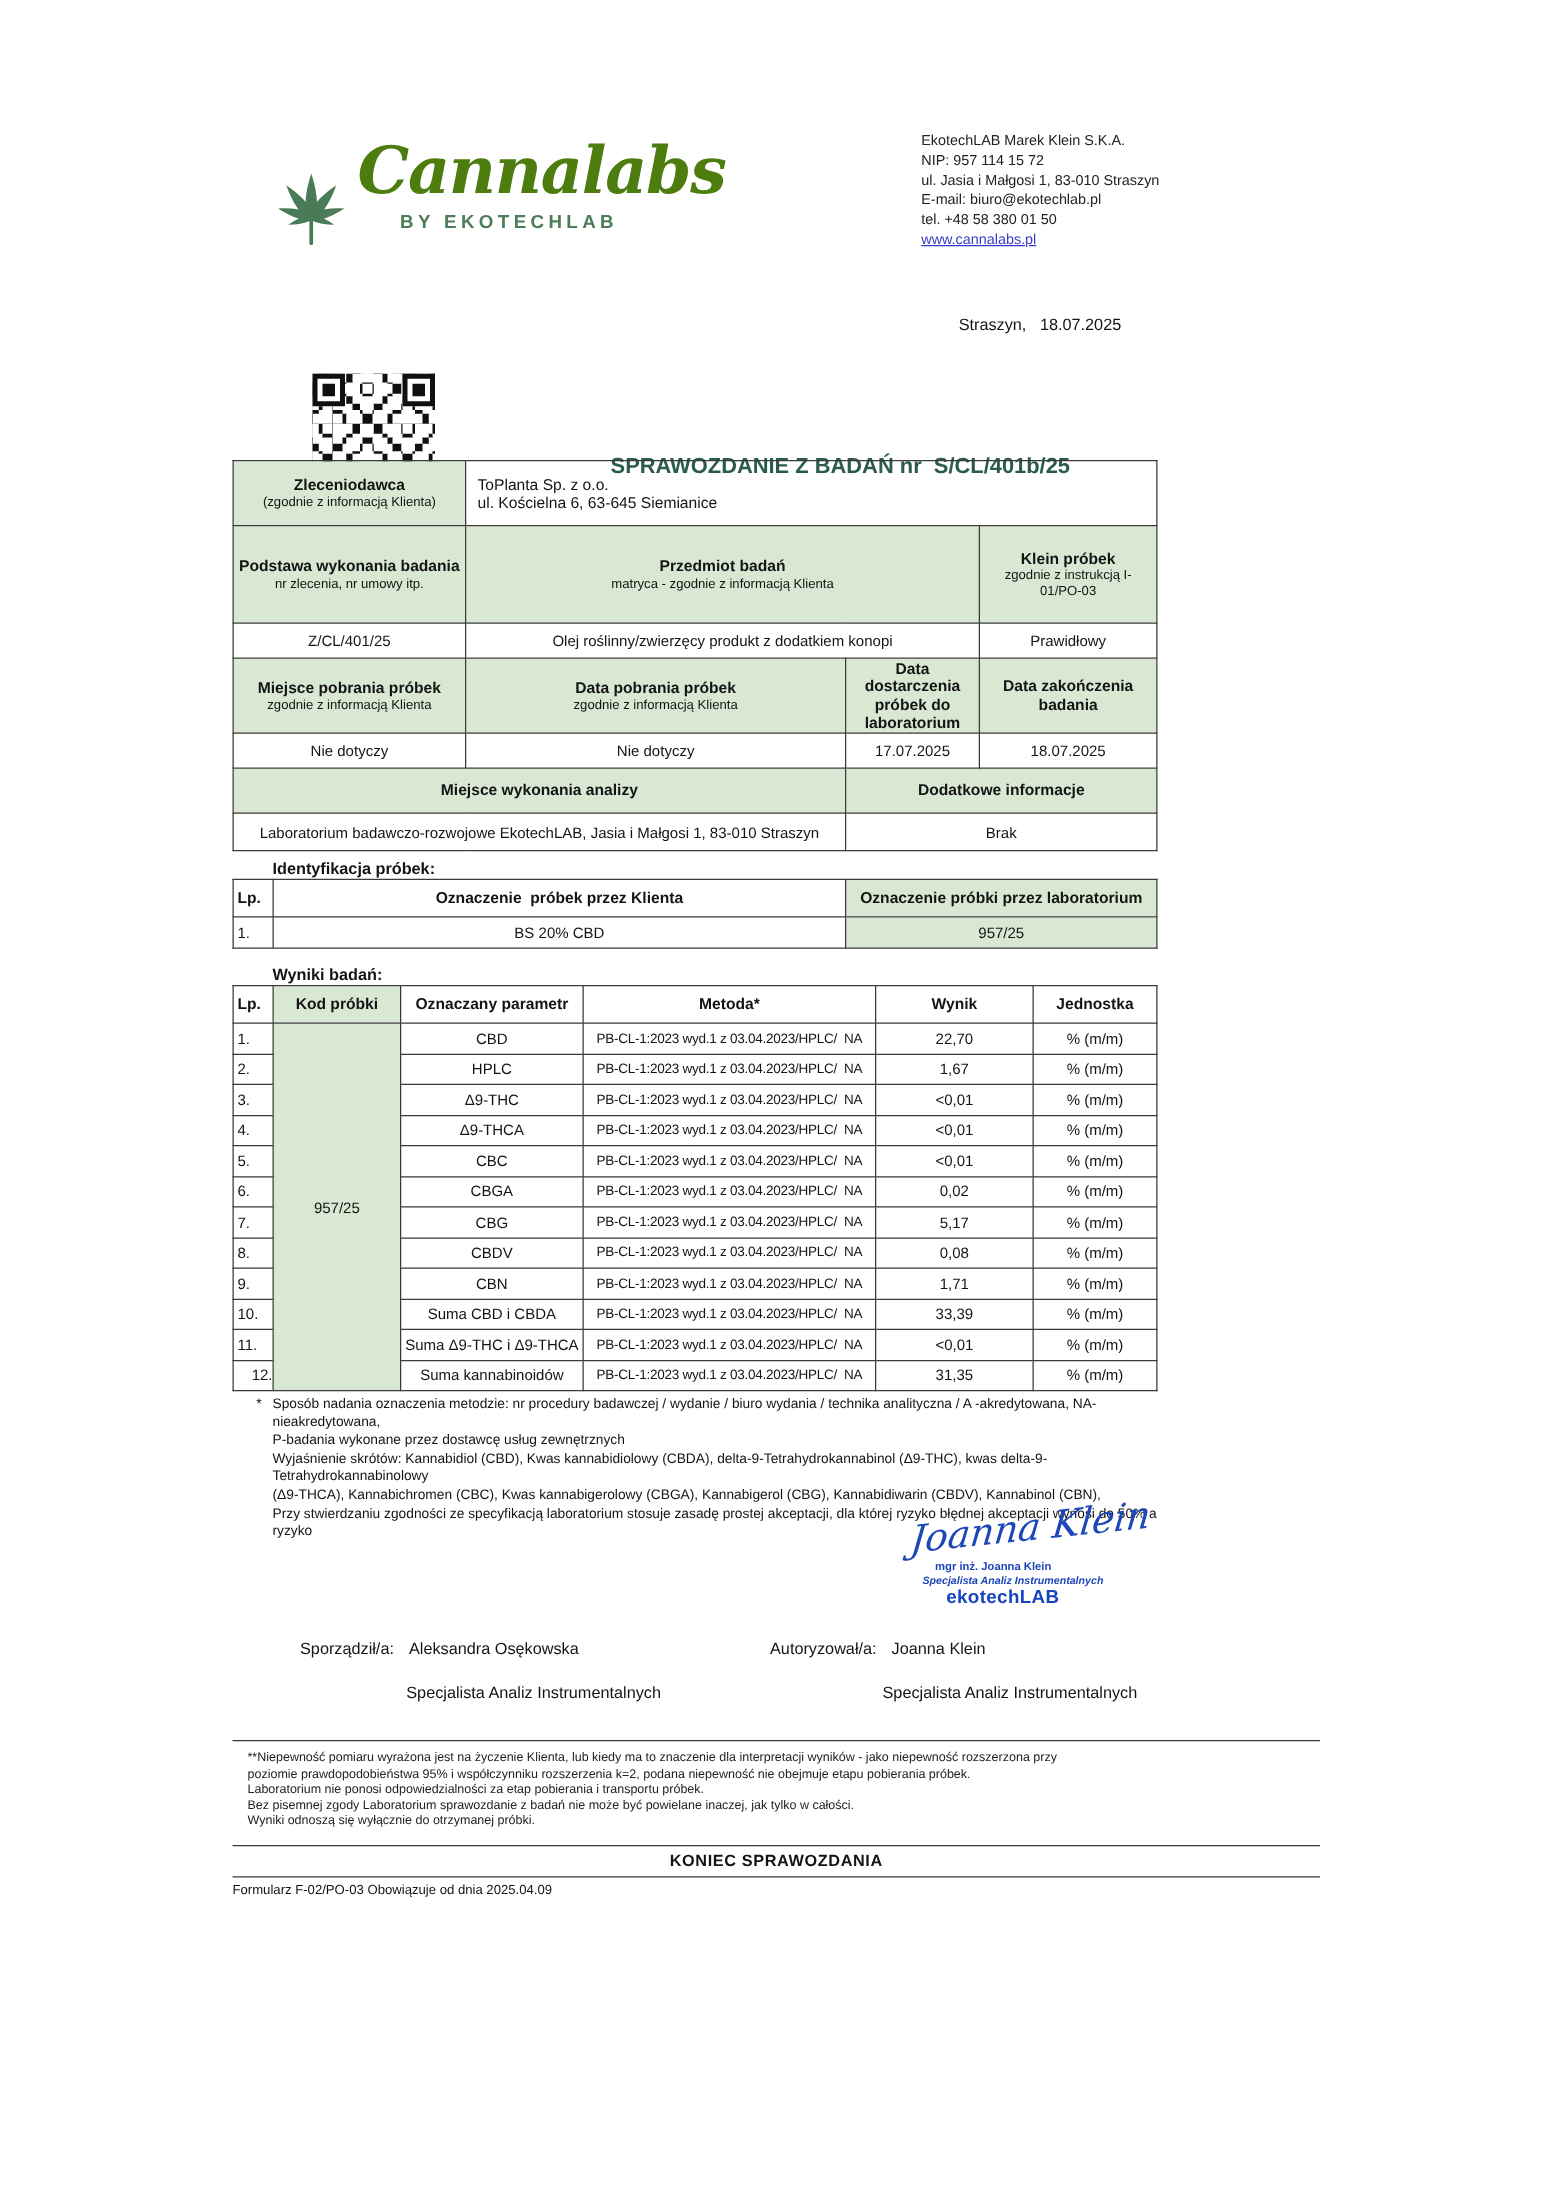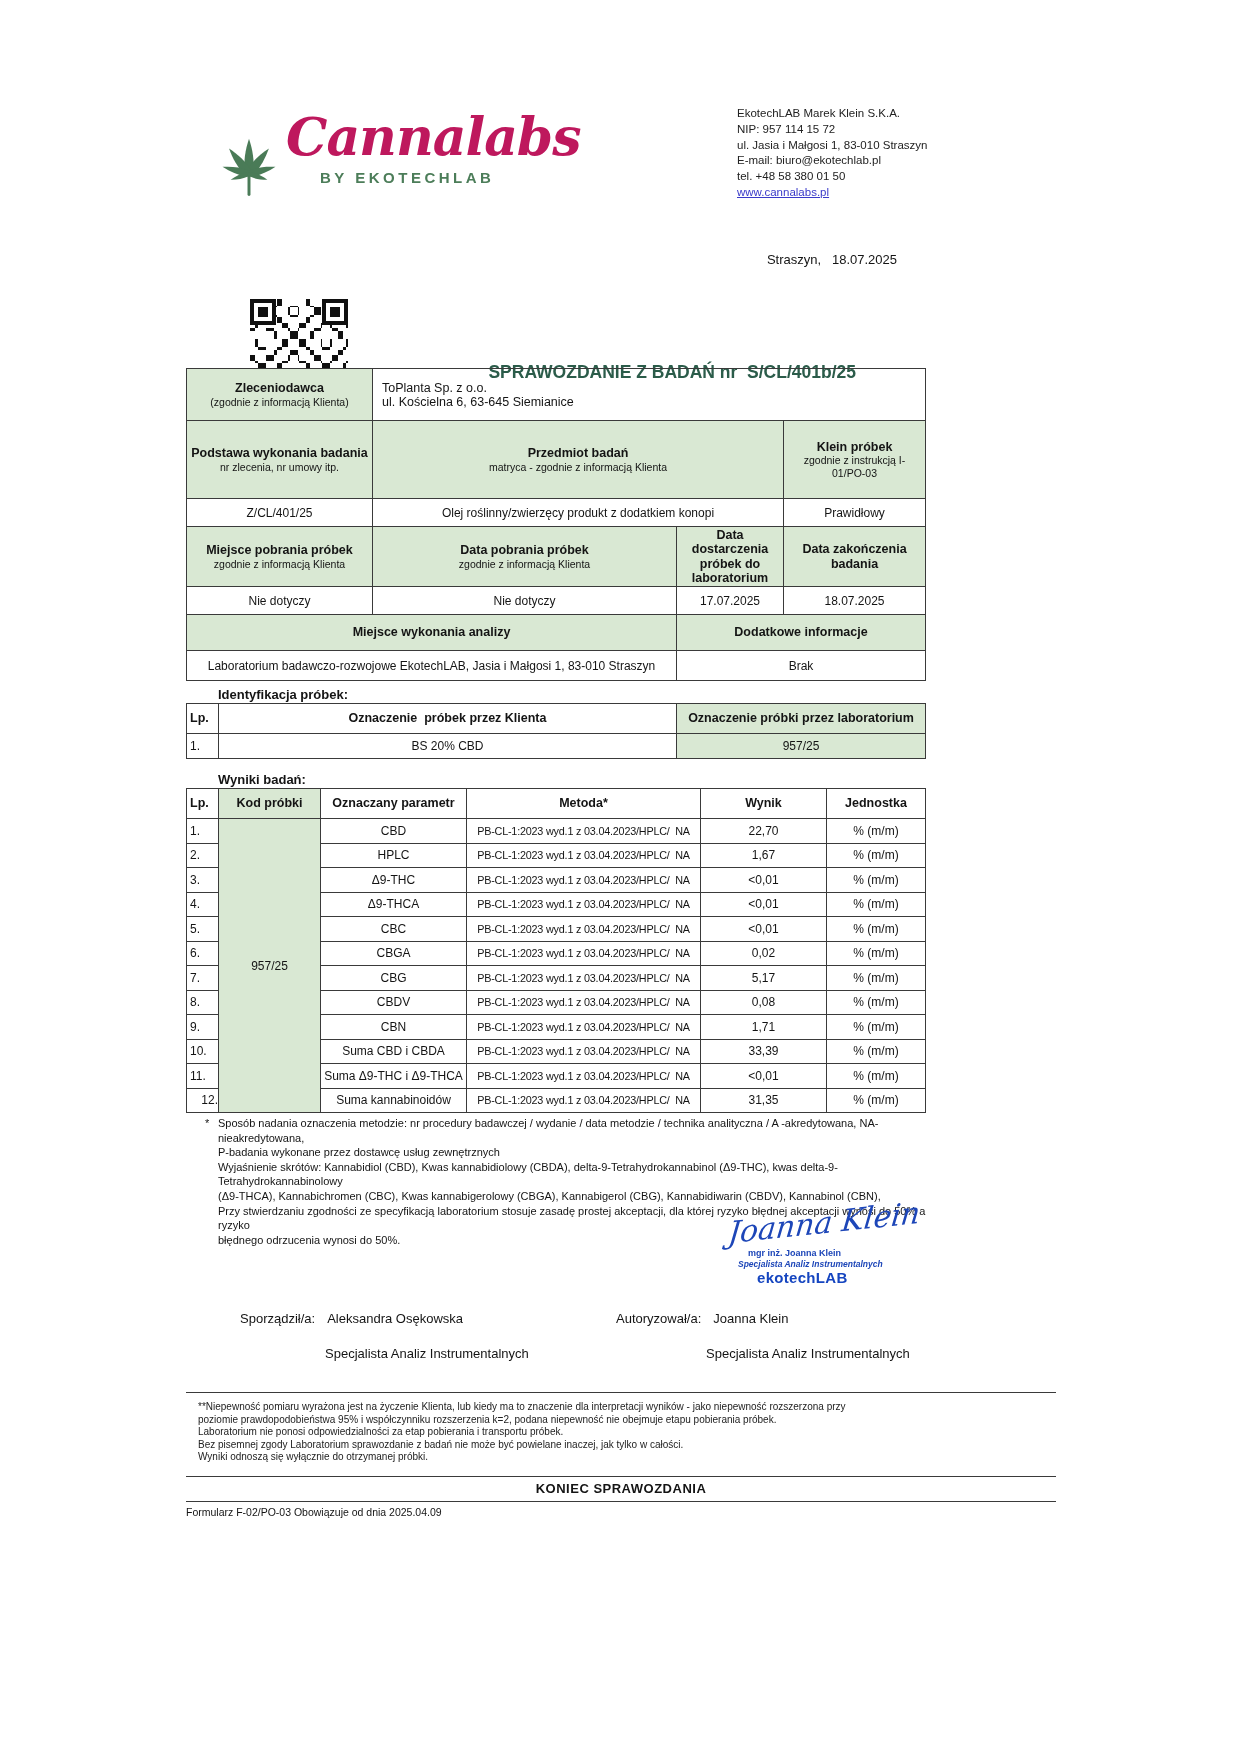--- a/index.html
+++ b/index.html
@@ -5,21 +5,21 @@
   html,body { margin:0; padding:0; background:#fff; }
   #page {
     position:relative; width:1242px; height:1756px; background:#ffffff;
     font-family:"Liberation Sans", sans-serif; color:#141414; overflow:hidden;
   }
   .abs { position:absolute; }
 
   
   .brand-script {
     font-family:"DejaVu Serif", serif; font-style:italic; font-weight:bold;
-    font-size:52px; color:#be185d; white-space:nowrap; letter-spacing:-1px;
+    font-size:52px; color:#4d7c0f; white-space:nowrap; letter-spacing:-1px;
   }
   .brand-sub { font-size:15px; font-weight:bold; letter-spacing:3.5px; color:#4c7d59; white-space:nowrap; }
   .company { font-size:11.5px; line-height:15.8px; color:#222; }
   .company a, .link { color:#3a3ac9; text-decoration:underline; cursor:pointer; }
   .place-date { font-size:13px; white-space:pre; text-align:right; }
 
   
   .qr { width:104px; height:104px; background:#fff; }
   .qr-pattern {
     position:absolute; left:3px; top:3px; right:3px; bottom:3px;
@@ -314,26 +314,25 @@
       <td class="cell">Suma kannabinoidów</td>
       <td class="cell method">PB-CL-1:2023 wyd.1 z 03.04.2023/HPLC/  NA</td>
       <td class="cell">31,35</td>
       <td class="cell">% (m/m)</td>
     </tr>
   </tbody>
     </table>
 
   <div class="abs footnote" style="left:196px; top:1116px; width:742px;">
     <span class="marker">*</span>
-    <div>Sposób nadania oznaczenia metodzie: nr procedury badawczej / wydanie / data metodzie / technika analityczna / A -akredytowana, NA- nieakredytowana,</div>
+    <div>Sposób nadania oznaczenia metodzie: nr procedury badawczej / wydanie / biuro wydania / technika analityczna / A -akredytowana, NA- nieakredytowana,</div>
     <div>P-badania wykonane przez dostawcę usług zewnętrznych</div>
     <div>Wyjaśnienie skrótów: Kannabidiol (CBD), Kwas kannabidiolowy (CBDA), delta-9-Tetrahydrokannabinol (Δ9-THC), kwas delta-9-Tetrahydrokannabinolowy</div>
     <div>(Δ9-THCA), Kannabichromen (CBC), Kwas kannabigerolowy (CBGA), Kannabigerol (CBG), Kannabidiwarin (CBDV), Kannabinol (CBN),</div>
     <div>Przy stwierdzaniu zgodności ze specyfikacją laboratorium stosuje zasadę prostej akceptacji, dla której ryzyko błędnej akceptacji wynosi do 50% a ryzyko</div>
-    <div>błędnego odrzucenia wynosi do 50%.</div>
   </div>
 
   <div class="abs sig-script" style="left:728px; top:1205px;">Joanna Klein</div>
   <div class="abs sig-name" style="left:748px; top:1248px;">mgr inż. Joanna Klein</div>
   <div class="abs sig-role" style="left:738px; top:1259px;">Specjalista Analiz Instrumentalnych</div>
   <div class="abs sig-lab" style="left:757px; top:1269px;">ekotechLAB</div>
 
   <div class="abs authors-line" style="left:240px; top:1311px;">
     <span class="lbl">Sporządził/a:</span><span>Aleksandra Osękowska</span>
   </div>

